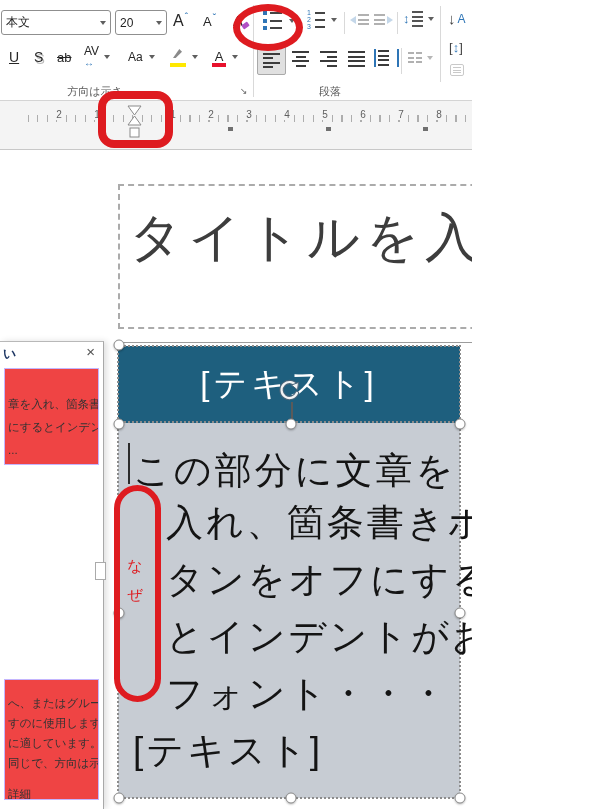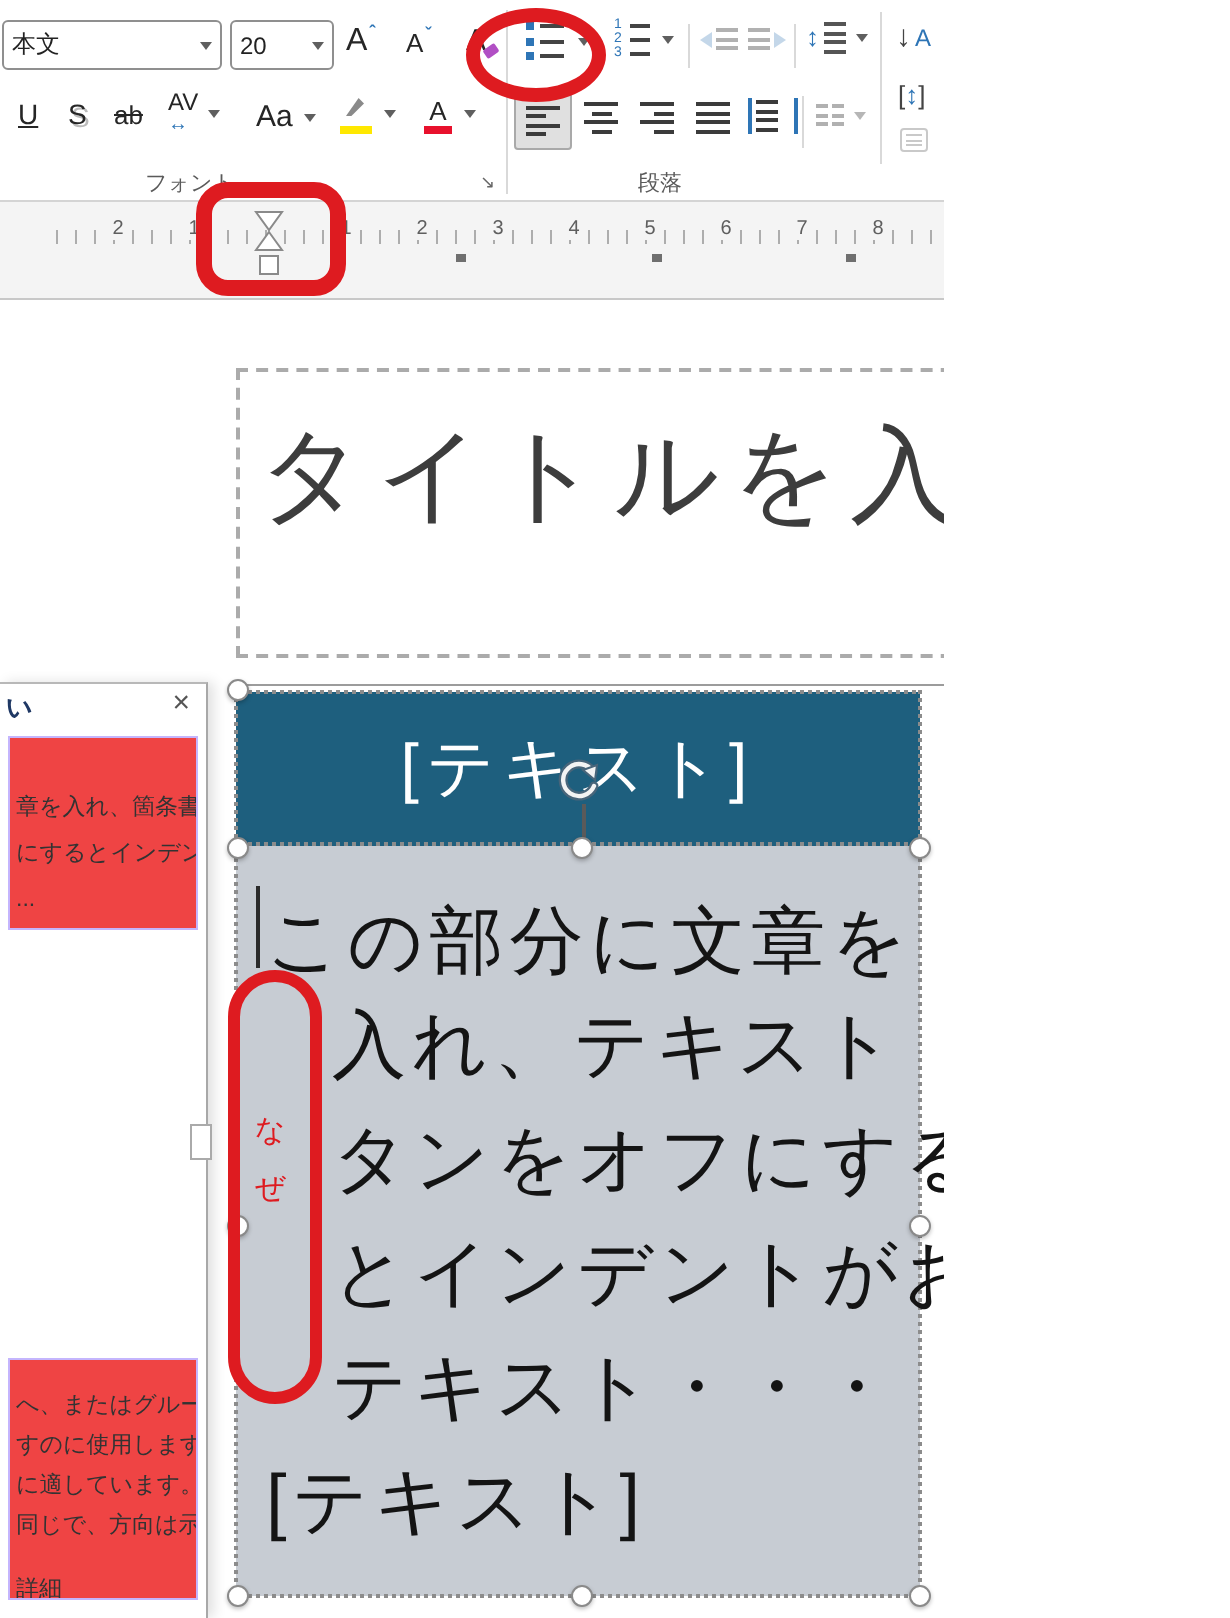--- a/index.html
+++ b/index.html
@@ -201,21 +201,21 @@
       <span style="font-size:13px;text-decoration:line-through;">ab</span>
     </div>
     <div class="rbtn" style="left:84px;top:46px;">
       <span style="display:flex;flex-direction:column;align-items:flex-start;line-height:11px;">
         <span style="font-size:12px;">AV</span>
         <span class="blue" style="font-size:10px;">↔</span>
       </span>
       <span class="chev" style="margin-left:3px;"></span>
     </div>
     <div class="rbtn" style="left:128px;top:50px;">
-      <span style="font-size:15px;">Aa</span>
+      <span style="font-size:12px;">Aa</span>
       <span class="chev" style="margin-left:4px;"></span>
     </div>
     <div class="rbtn" style="left:170px;top:48px;">
       <span style="position:relative;width:16px;height:18px;">
         <span class="pen-body" style="position:absolute;left:3px;top:1px;"></span>
         <span class="color-bar" style="background:#ffe800;width:16px;"></span>
       </span>
       <span class="chev" style="margin-left:4px;"></span>
     </div>
     <div class="rbtn" style="left:212px;top:47px;">
@@ -284,21 +284,21 @@
       <span style="font-size:13px;color:#444;">[<span class="blue">↕</span>]</span>
     </div>
     <div class="rbtn grayed" style="left:450px;top:64px;">
       <span class="smartart-icon">
             <i></i>
             <i></i>
             <i></i>
           </span>
     </div>
 
-    <div class="group-label" style="left:60px;">フォント</div>
+    <div class="group-label" style="left:60px;">方向は示さ</div>
     <div class="launcher" style="left:240px;top:86px;">↘</div>
     <div class="group-label" style="left:295px;">段落</div>
   </div>
 
   <div class="ruler-band">
     <div class="ticks"></div>
     <div id="ruler-nums">
           <span class="ruler-num" style="left: 59px;">2</span>
           <span class="ruler-num" style="left: 97px;">1</span>
           <span class="ruler-num" style="left: 173px;">1</span>
@@ -327,24 +327,24 @@
 
   <div class="sel-topline"></div>
   <div class="tb-header">
     <span>[テキスト]</span>
   </div>
   <div class="tb-body"></div>
   <div class="sel-outline"></div>
   <div class="sel-midline"></div>
   <div id="body-lines">
         <div class="body-line" style="left: 133px; top: 446px;">この部分に文章を</div>
-        <div class="body-line" style="left: 166px; top: 498px;">入れ、テキスト</div>
+        <div class="body-line" style="left: 166px; top: 498px;">入れ、箇条書きボ</div>
         <div class="body-line" style="left: 166px; top: 555px;">タンをオフにする</div>
         <div class="body-line" style="left: 166px; top: 612px;">とインデントがお</div>
-        <div class="body-line" style="left: 166px; top: 669px;">テキスト・・・</div>
+        <div class="body-line" style="left: 166px; top: 669px;">フォント・・・</div>
         <div class="body-line" style="left: 133px; top: 726px;">[テキスト]</div>
       </div>
   <div class="cursor-bar"></div>
 
   <div class="rotate-stem"></div>
   <svg class="rotate-svg" width="28" height="28">
     <path d="M20.5,9 A8,8 0 1,0 21,16" fill="none" stroke="#48657a" stroke-width="4.5" stroke-linecap="round"></path>
     <path d="M20.5,9 A8,8 0 1,0 21,16" fill="none" stroke="#f3f3f3" stroke-width="2.2" stroke-linecap="round"></path>
     <path d="M15.5,8 L22.5,5.5 L21.5,13 Z" fill="#f3f3f3" stroke="#48657a" stroke-width="1"></path>
   </svg>

